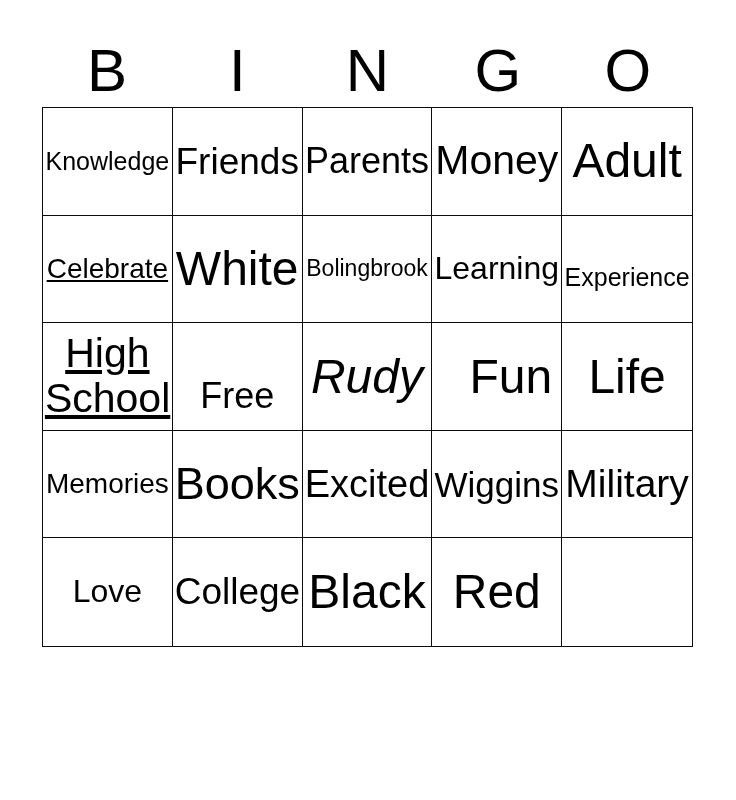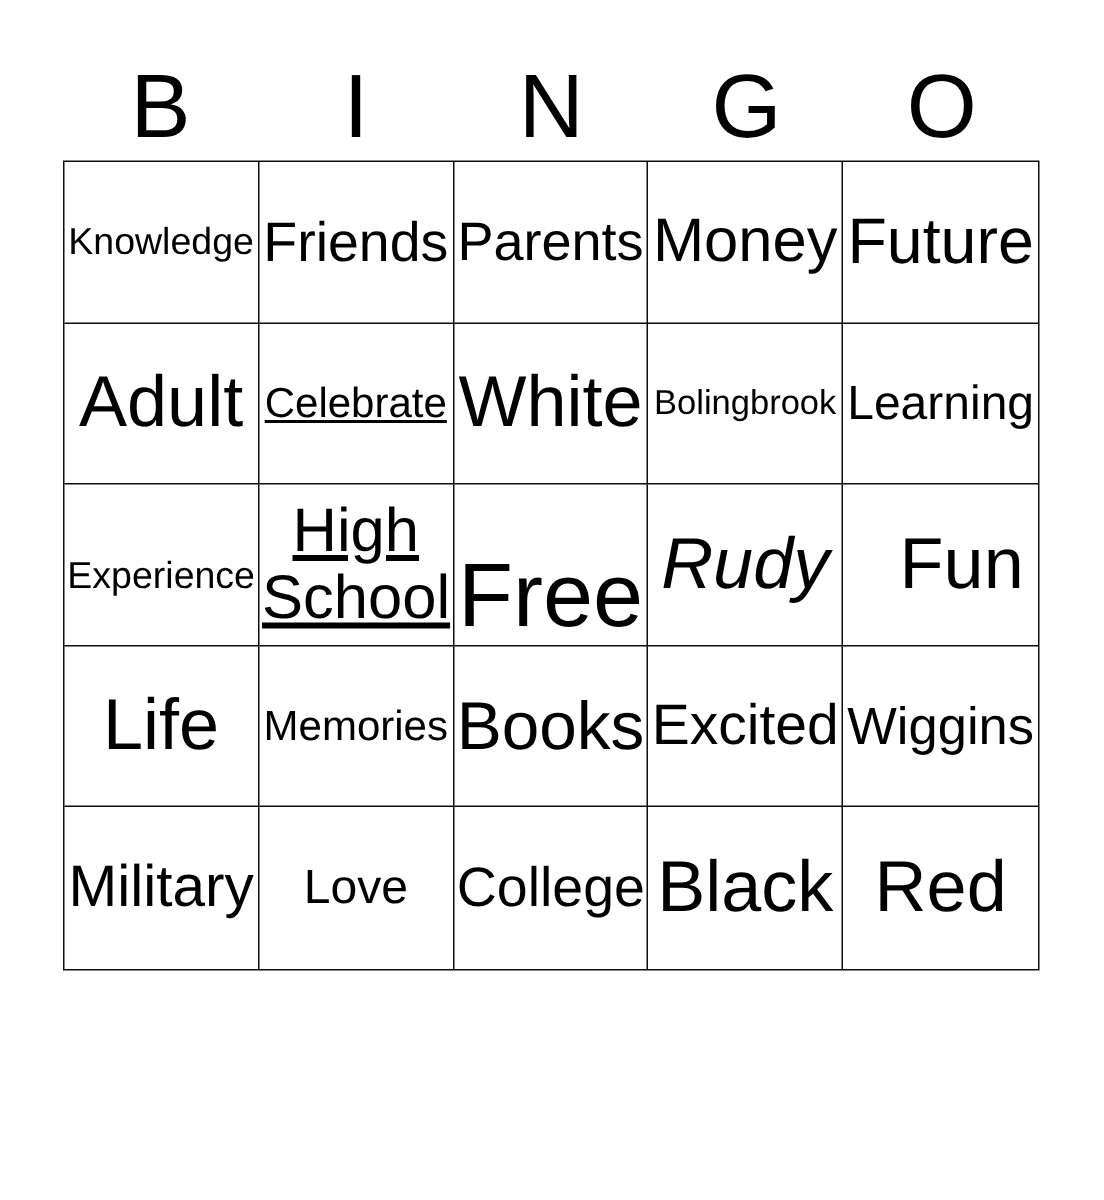--- a/index.html
+++ b/index.html
@@ -88,23 +88,20 @@
       <div class="cell">
         <span class="cell-text" style="font-size: 37px;">Friends</span>
       </div>
       <div class="cell">
         <span class="cell-text" style="font-size: 36px;">Parents</span>
       </div>
       <div class="cell">
         <span class="cell-text" style="font-size: 41px;">Money</span>
       </div>
       <div class="cell">
-        <span class="cell-text" style="font-size: 43px;">Future</span>
-      </div>
-      <div class="cell">
         <span class="cell-text" style="font-size: 48px;">Adult</span>
       </div>
       <div class="cell">
         <span class="cell-text" style="font-size: 28px; text-decoration: underline;">Celebrate</span>
       </div>
       <div class="cell">
         <span class="cell-text" style="font-size: 48px;">White</span>
       </div>
       <div class="cell">
         <span class="cell-text" style="font-size: 23px;">Bolingbrook</span>
@@ -112,21 +109,21 @@
       <div class="cell">
         <span class="cell-text" style="font-size: 32px;">Learning</span>
       </div>
       <div class="cell">
         <span class="cell-text" style="font-size: 25px; margin-top: 16px;">Experience</span>
       </div>
       <div class="cell">
         <span class="cell-text" style="font-size: 41px; text-decoration: underline;">High School</span>
       </div>
       <div class="cell">
-        <span class="cell-text" style="font-size: 60px; margin-top: 40px;">Free</span>
+        <span class="cell-text" style="font-size: 36px; margin-top: 40px;">Free</span>
       </div>
       <div class="cell">
         <span class="cell-text" style="font-size: 48px; font-style: italic;">Rudy</span>
       </div>
       <div class="cell">
         <span class="cell-text" style="font-size: 48px; margin-left: 28px;">Fun</span>
       </div>
       <div class="cell">
         <span class="cell-text" style="font-size: 48px;">Life</span>
       </div>

